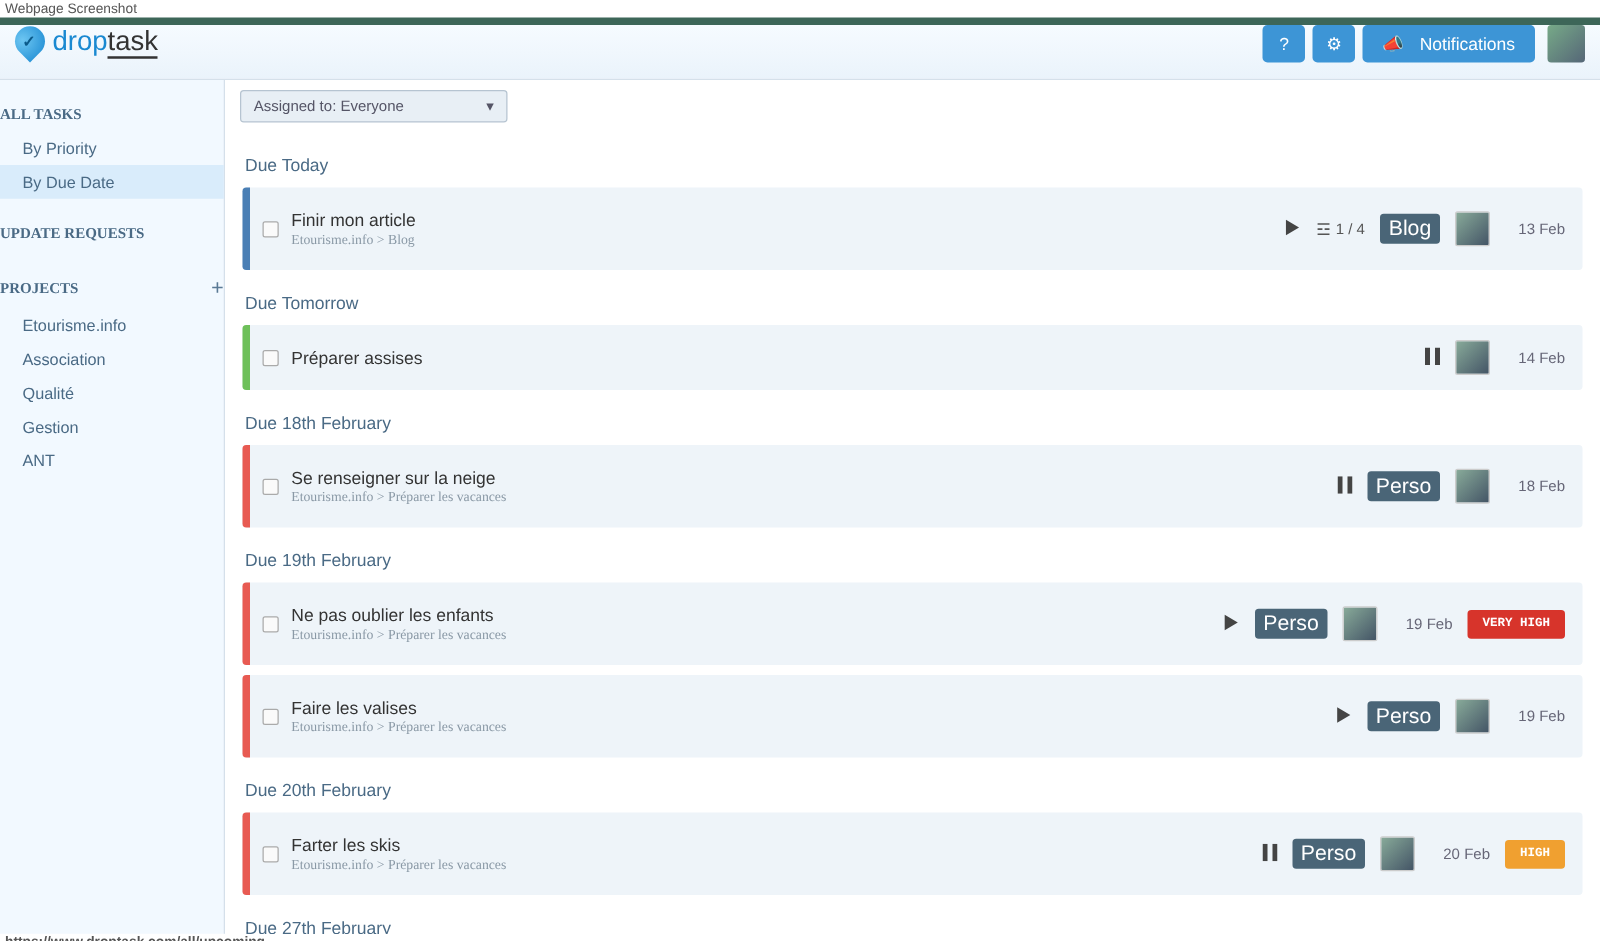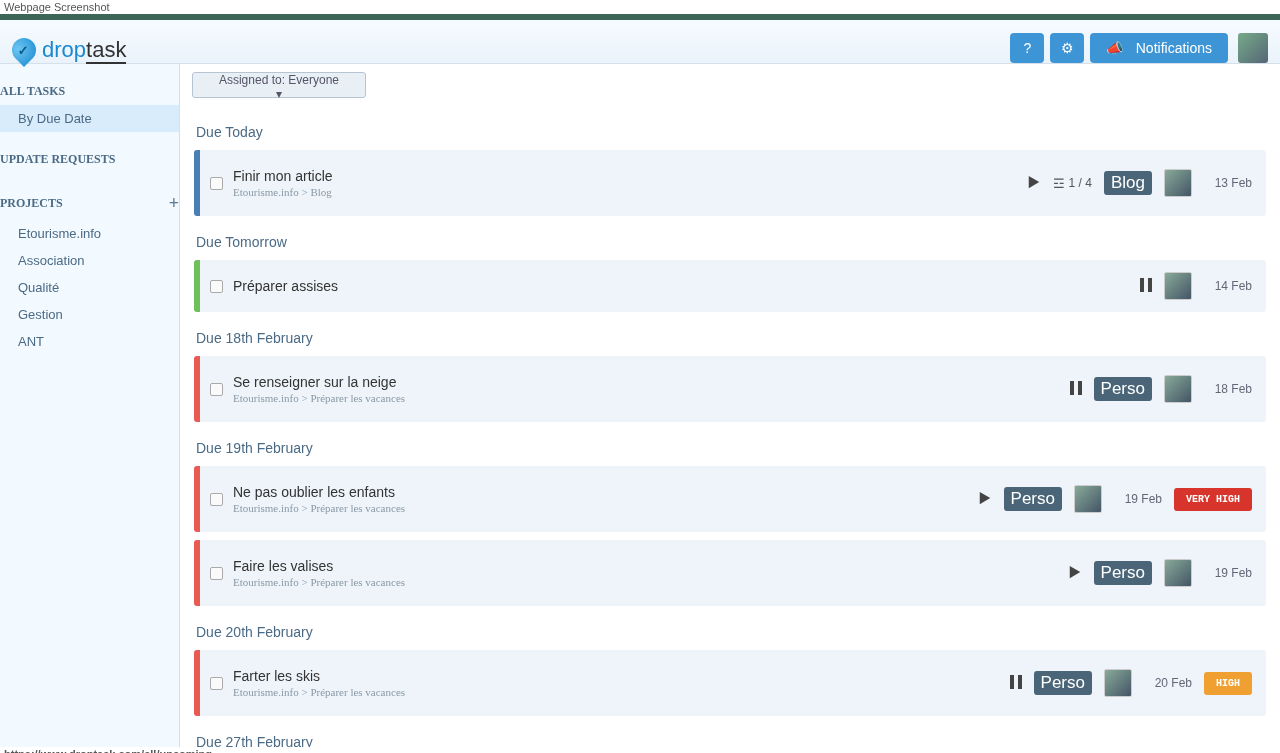--- a/index.html
+++ b/index.html
@@ -1,37 +1,37 @@
 <!DOCTYPE html>
 <html><head>
 <meta charset="utf-8">
 <style>
 * { box-sizing: border-box; margin: 0; padding: 0; }
 body { font-family: "Helvetica Neue", Arial, sans-serif; font-size: 13px; color: #555; background: #fff; }
 .screenshot-label { font-size: 11px; padding: 1px 4px; background: #fff; }
 .top-bar { height: 6px; background: #3d6658; }
-.header { height: 44px; background: linear-gradient(#f6fbff, #eaf3fb); border-bottom: 1px solid #d5e0ea; display: flex; align-items: flex-end; padding: 0 12px; }
+.header { height: 44px; background: linear-gradient(#f6fbff, #eaf3fb); border-bottom: 1px solid #d5e0ea; display: flex; align-items: flex-start; padding: 0 12px; }
 .logo { display: flex; align-items: center; gap: 6px; }
 .logo-drop { width: 24px; height: 24px; border-radius: 50% 50% 50% 0; background: radial-gradient(circle at 35% 30%, #6dc6f2, #1a89d1); transform: rotate(-45deg); position: relative; }
 .logo-drop::after { content: "✓"; position: absolute; transform: rotate(45deg); color: #0b5a8a; font-weight: bold; font-size: 13px; left: 6px; top: 4px; }
 .logo-text { font-size: 22px; font-weight: 300; color: #1a89d1; }
 .logo-text .bold { color: #333; font-weight: 500; border-bottom: 2px solid #333; }
 .header-spacer { flex: 1; }
 .hbtn { height: 30px; min-width: 34px; border-radius: 4px; background: #3d95d6; color: #fff; display: flex; align-items: center; justify-content: center; margin-left: 6px; cursor: pointer; font-size: 14px; padding: 0 10px; }
 .hbtn.long { padding: 0 16px; gap: 12px; }
 .avatar-h { width: 30px; height: 30px; border-radius: 3px; background: linear-gradient(135deg,#7a8,#567); margin-left: 10px; }
 .layout { display: flex; height: calc(100vh - 70px); }
 .sidebar { width: 180px; background: #f2f9ff; border-right: 1px solid #d5e0ea; padding: 14px 0; }
 .side-head { font-size: 12px; font-weight: bold; color: #4a6a85; padding: 6px 0; display: flex; justify-content: space-between; align-items: center; font-family: Liberation Serif, serif; }
 .side-item { padding: 6px 18px; color: #4a6a85; cursor: pointer; font-size: 13px; }
 .side-item.active { background: #d9ecfb; }
 .plus { color: #5a7a95; font-size: 18px; cursor: pointer; font-weight: bold; }
 .main { flex: 1; overflow-y: auto; position: relative; }
 .filter-bar { padding: 8px 12px; }
-.filter-sel { display: inline-flex; align-items: center; justify-content: space-between; width: 174px; height: 26px; background: #e8eff5; border: 1px solid #b6c4d1; border-radius: 3px; padding: 0 10px; color: #556; cursor: pointer; font-size: 12px; flex-direction: column; }
+.filter-sel { display: inline-flex; align-items: center; justify-content: space-between; width: 214px; height: 26px; background: #e8eff5; border: 1px solid #b6c4d1; border-radius: 3px; padding: 0 10px; color: #556; cursor: pointer; font-size: 12px; }
 .content { padding: 0 14px 30px 14px; }
 .section-head { font-size: 14px; color: #4a6a85; margin: 18px 0 10px 2px; }
 .task-row { display: flex; align-items: stretch; background: #eef4f9; border-radius: 3px; margin-bottom: 8px; min-height: 44px; }
 .stripe { width: 6px; border-radius: 3px 0 0 3px; }
 .stripe.blue { background: #4a7fb5; }
 .stripe.green { background: #6ec05a; }
 .stripe.red { background: #e85a52; }
 .cb-wrap { display: flex; align-items: center; padding: 0 10px; }
 .cb { width: 13px; height: 13px; border: 1px solid #aaa; background: #fafafa; border-radius: 2px; }
 .task-main { flex: 1; display: flex; flex-direction: column; justify-content: center; padding: 18px 0; }
@@ -75,20 +75,21 @@
     <span>📣</span>
     <span>Notifications</span>
   </div>
   <div class="avatar-h"></div>
 </div>
 
 <div class="layout">
   <div class="sidebar">
     <div class="side-head">ALL TASKS</div>
     <div id="side-all">
+        <div class="side-item">By Priority</div>
         <div class="side-item active">By Due Date</div>
       </div>
     <div style="height:14px"></div>
     <div class="side-head">UPDATE REQUESTS</div>
     <div style="height:14px"></div>
     <div class="side-head">
       <span>PROJECTS</span>
       <span class="plus">+</span>
     </div>
     <div id="side-proj">

